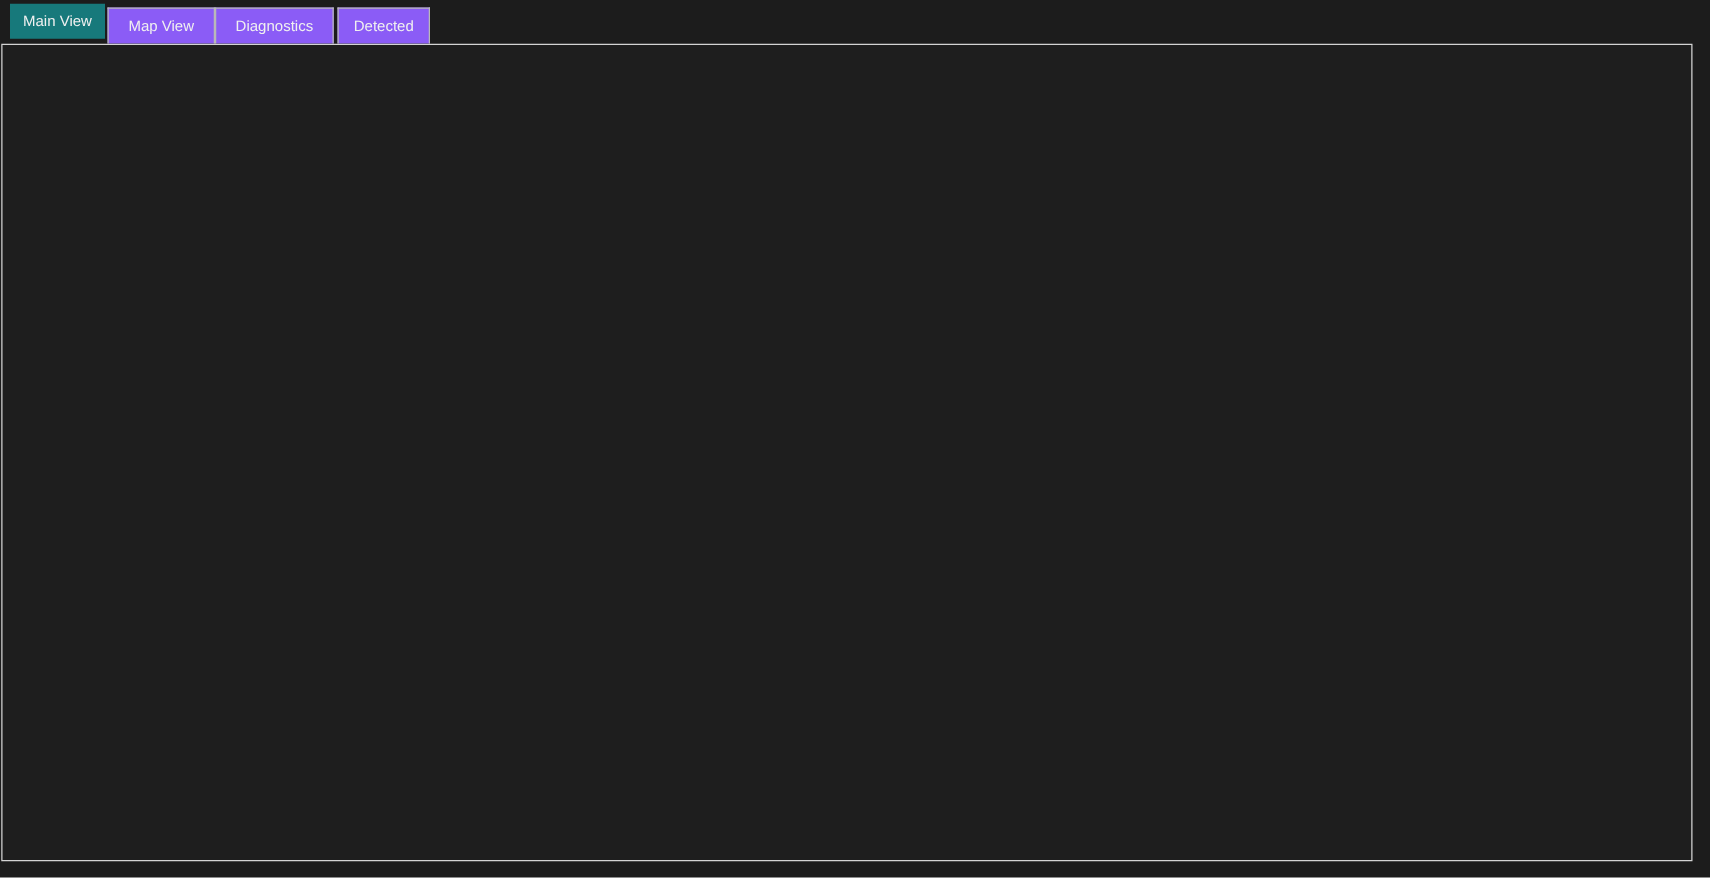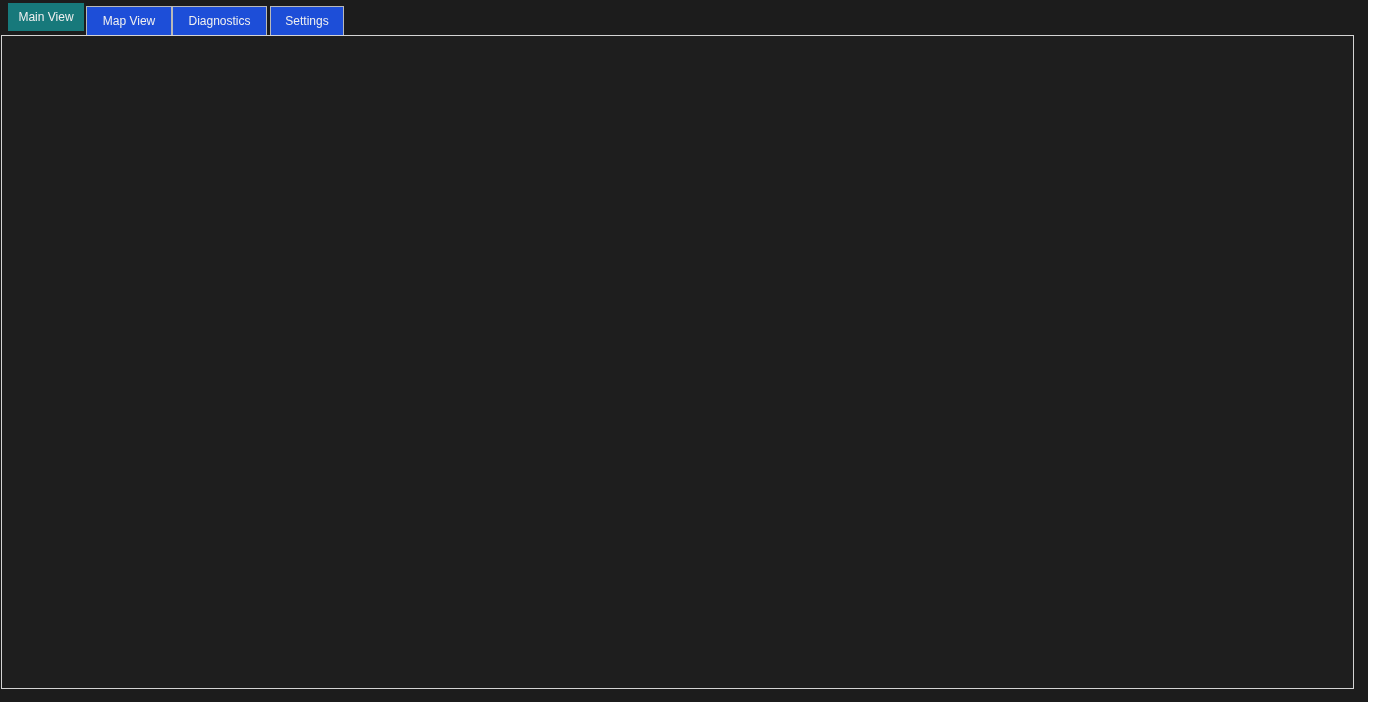--- a/index.html
+++ b/index.html
@@ -1,19 +1,19 @@
 <!DOCTYPE html>
 <html><head>
 <meta charset="utf-8">
 <style>
   html,body{margin:0;padding:0;background:#ffffff;width:1380px;height:716px;font-family:"Liberation Sans",sans-serif;}
   #app{position:absolute;left:0;top:0;width:1368px;height:702px;background:#1c1c1c;overflow:hidden;}
   
   .tab{position:absolute;box-sizing:border-box;font-size:12px;color:#f0f0f0;display:flex;align-items:center;justify-content:center;cursor:default;}
-  .tab.inactive{top:6px;height:29px;background:#1d4ed8;border:1px solid #b9b9b9;border-bottom:none;text-align:center;}
+  .tab.inactive{top:6px;height:29px;background:#8b5cf6;border:1px solid #b9b9b9;border-bottom:none;text-align:center;}
   .tab.active{top:3px;height:28px;background:#17797b;z-index:3;}
   
   #page{position:absolute;left:1px;top:35px;width:1353px;height:654px;border:1px solid #d4d4d4;background:#1e1e1e;box-sizing:border-box;z-index:1;}
   .lbl{position:absolute;font-size:12px;color:#f0f0f0;white-space:nowrap;}
   
   .combo{position:absolute;height:28px;background:#2d2d2d;border:1px solid #c0c0c0;box-sizing:border-box;}
   .combo .val{position:absolute;left:5px;top:6px;font-size:12px;color:#f0f0f0;}
   .combo .arrowbox{position:absolute;right:0;top:0;bottom:0;width:17px;background:#343434;border-left:1px solid #c0c0c0;display:flex;align-items:center;justify-content:center;color:#d8d8d8;font-size:8px;}
   
   .btn{position:absolute;height:30px;background:#2b2b2b;border:1px solid #c8c8c8;box-sizing:border-box;color:#f0f0f0;font-size:12.5px;font-family:"Liberation Sans",sans-serif;display:flex;align-items:center;justify-content:center;white-space:nowrap;}
@@ -42,21 +42,21 @@
   .c0{width:62px;} .c1{width:96px;} .c2{width:88px;} .c3{width:48px;text-align:right;}
 </style>
 </head>
 <body>
 
 <div id="app">
 
   <div class="tab active" style="left:8px;width:76px;">Main View</div>
   <div class="tab inactive" style="left:86px;width:86px;">Map View</div>
   <div class="tab inactive" style="left:172px;width:95px;">Diagnostics</div>
-  <div class="tab inactive" style="left:270px;width:74px;">Settings</div>
+  <div class="tab inactive" style="left:270px;width:74px;">Detected</div>
 
   <div id="page"></div>
 
   <div class="lbl" style="left:27px;top:85px;">STM32 USB:</div>
   <div class="combo" style="left:103px;top:43px;width:239px;">
     <span class="val"></span>
     <span class="arrowbox">▼</span>
   </div>
   <div class="lbl" style="left:358px;top:85px;">FTDI:</div>
   <div class="combo" style="left:392px;top:43px;width:179px;">

